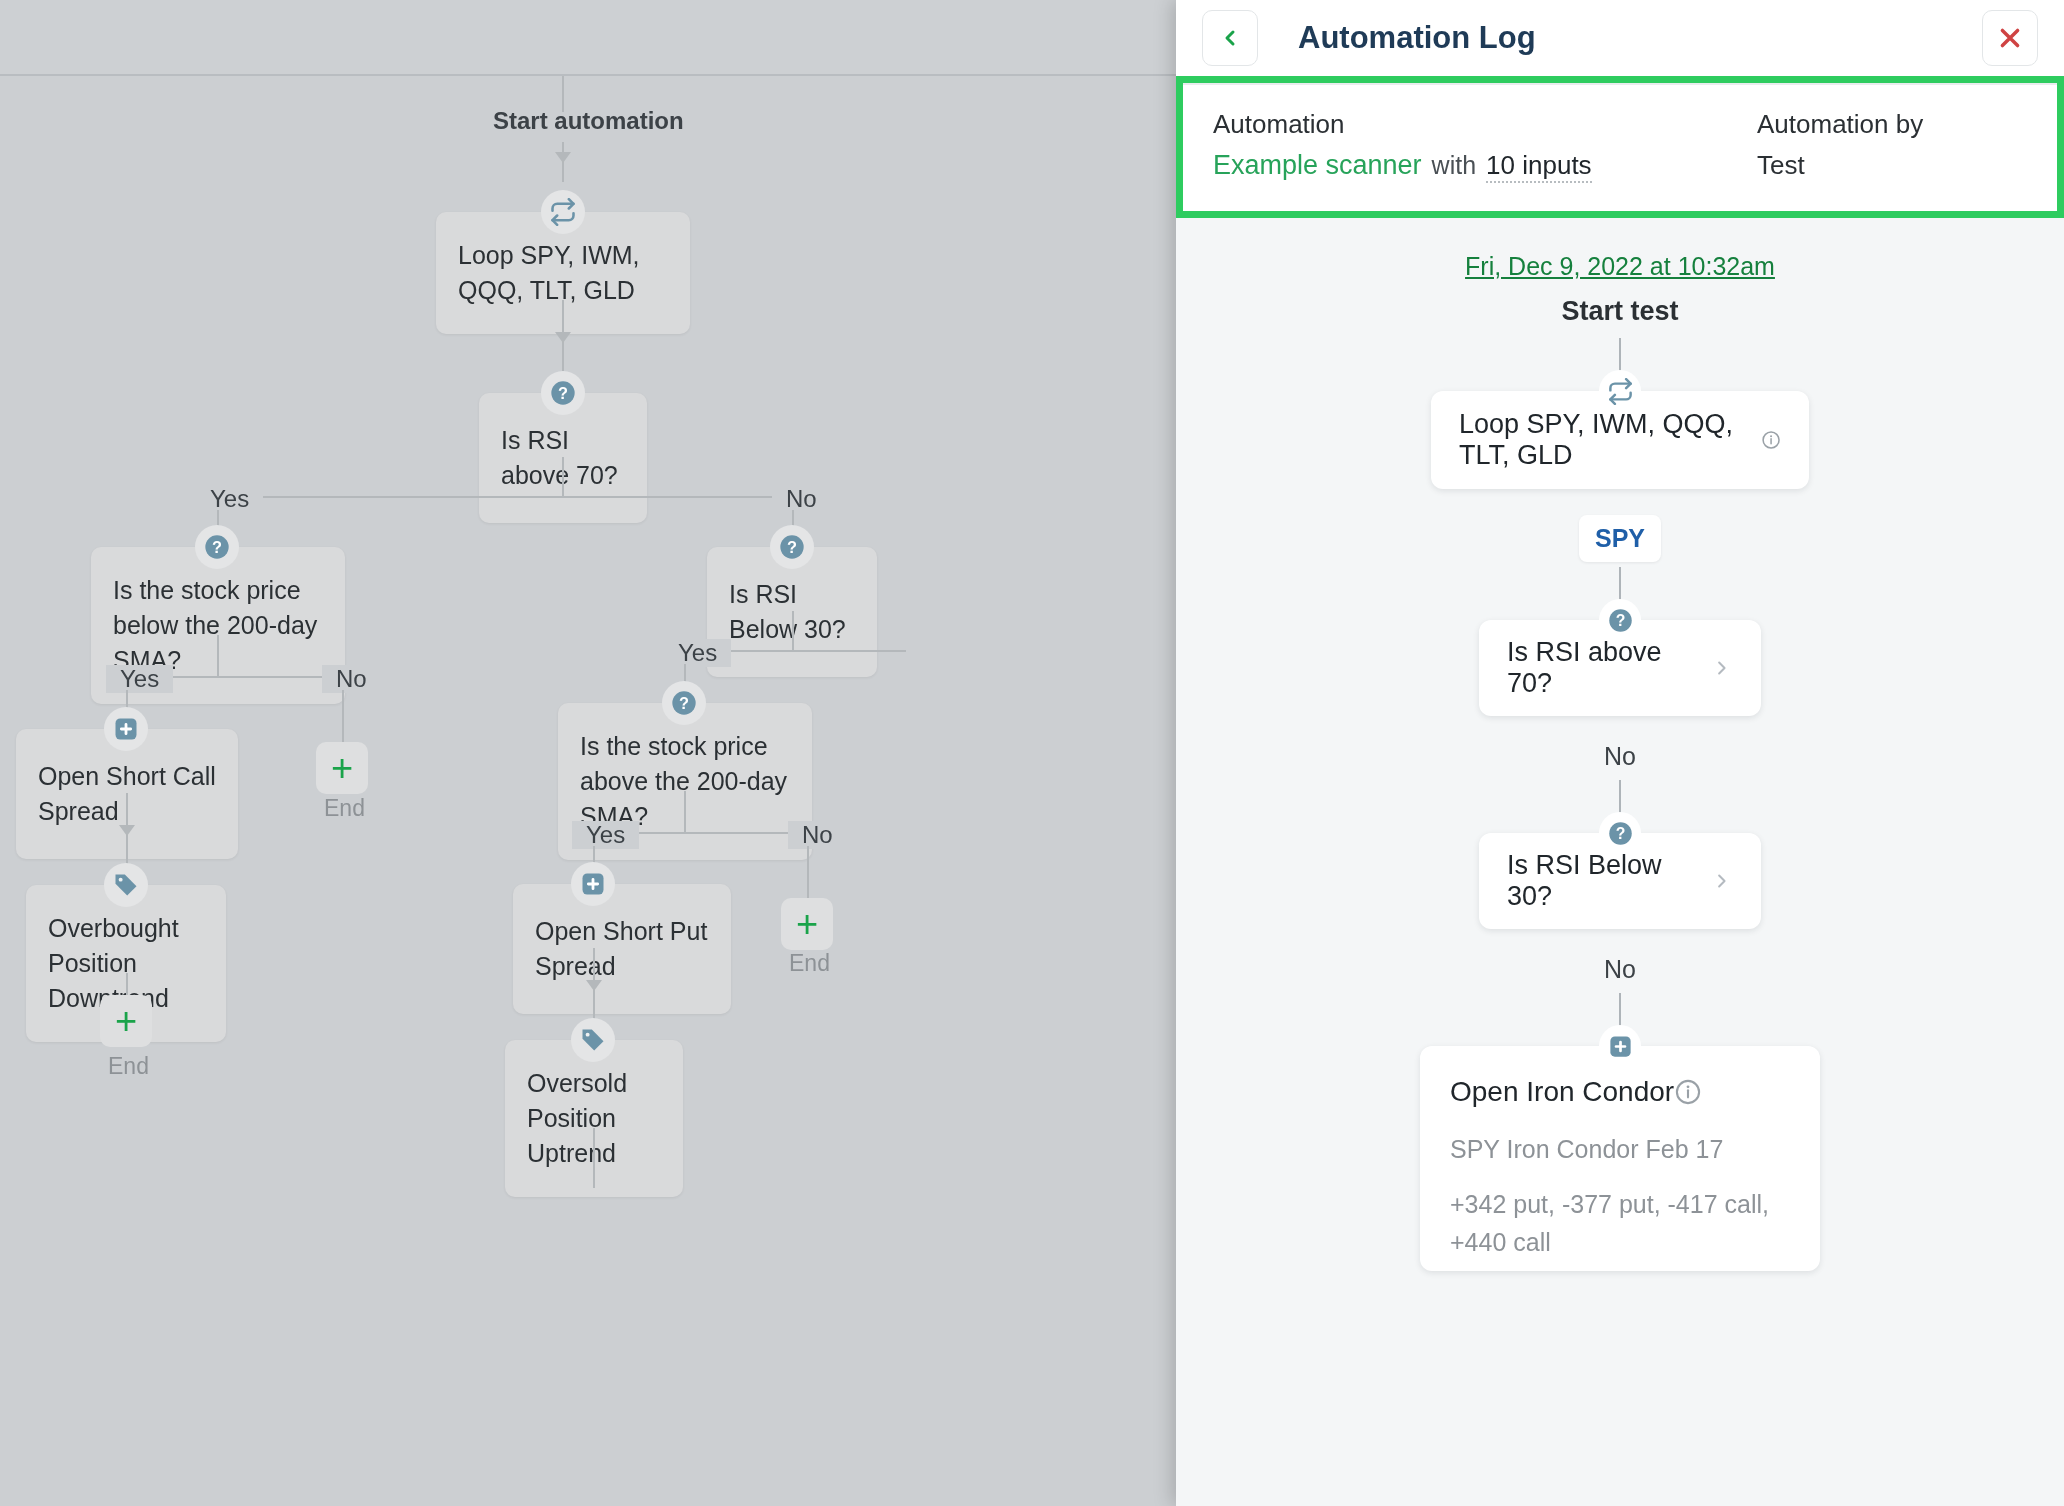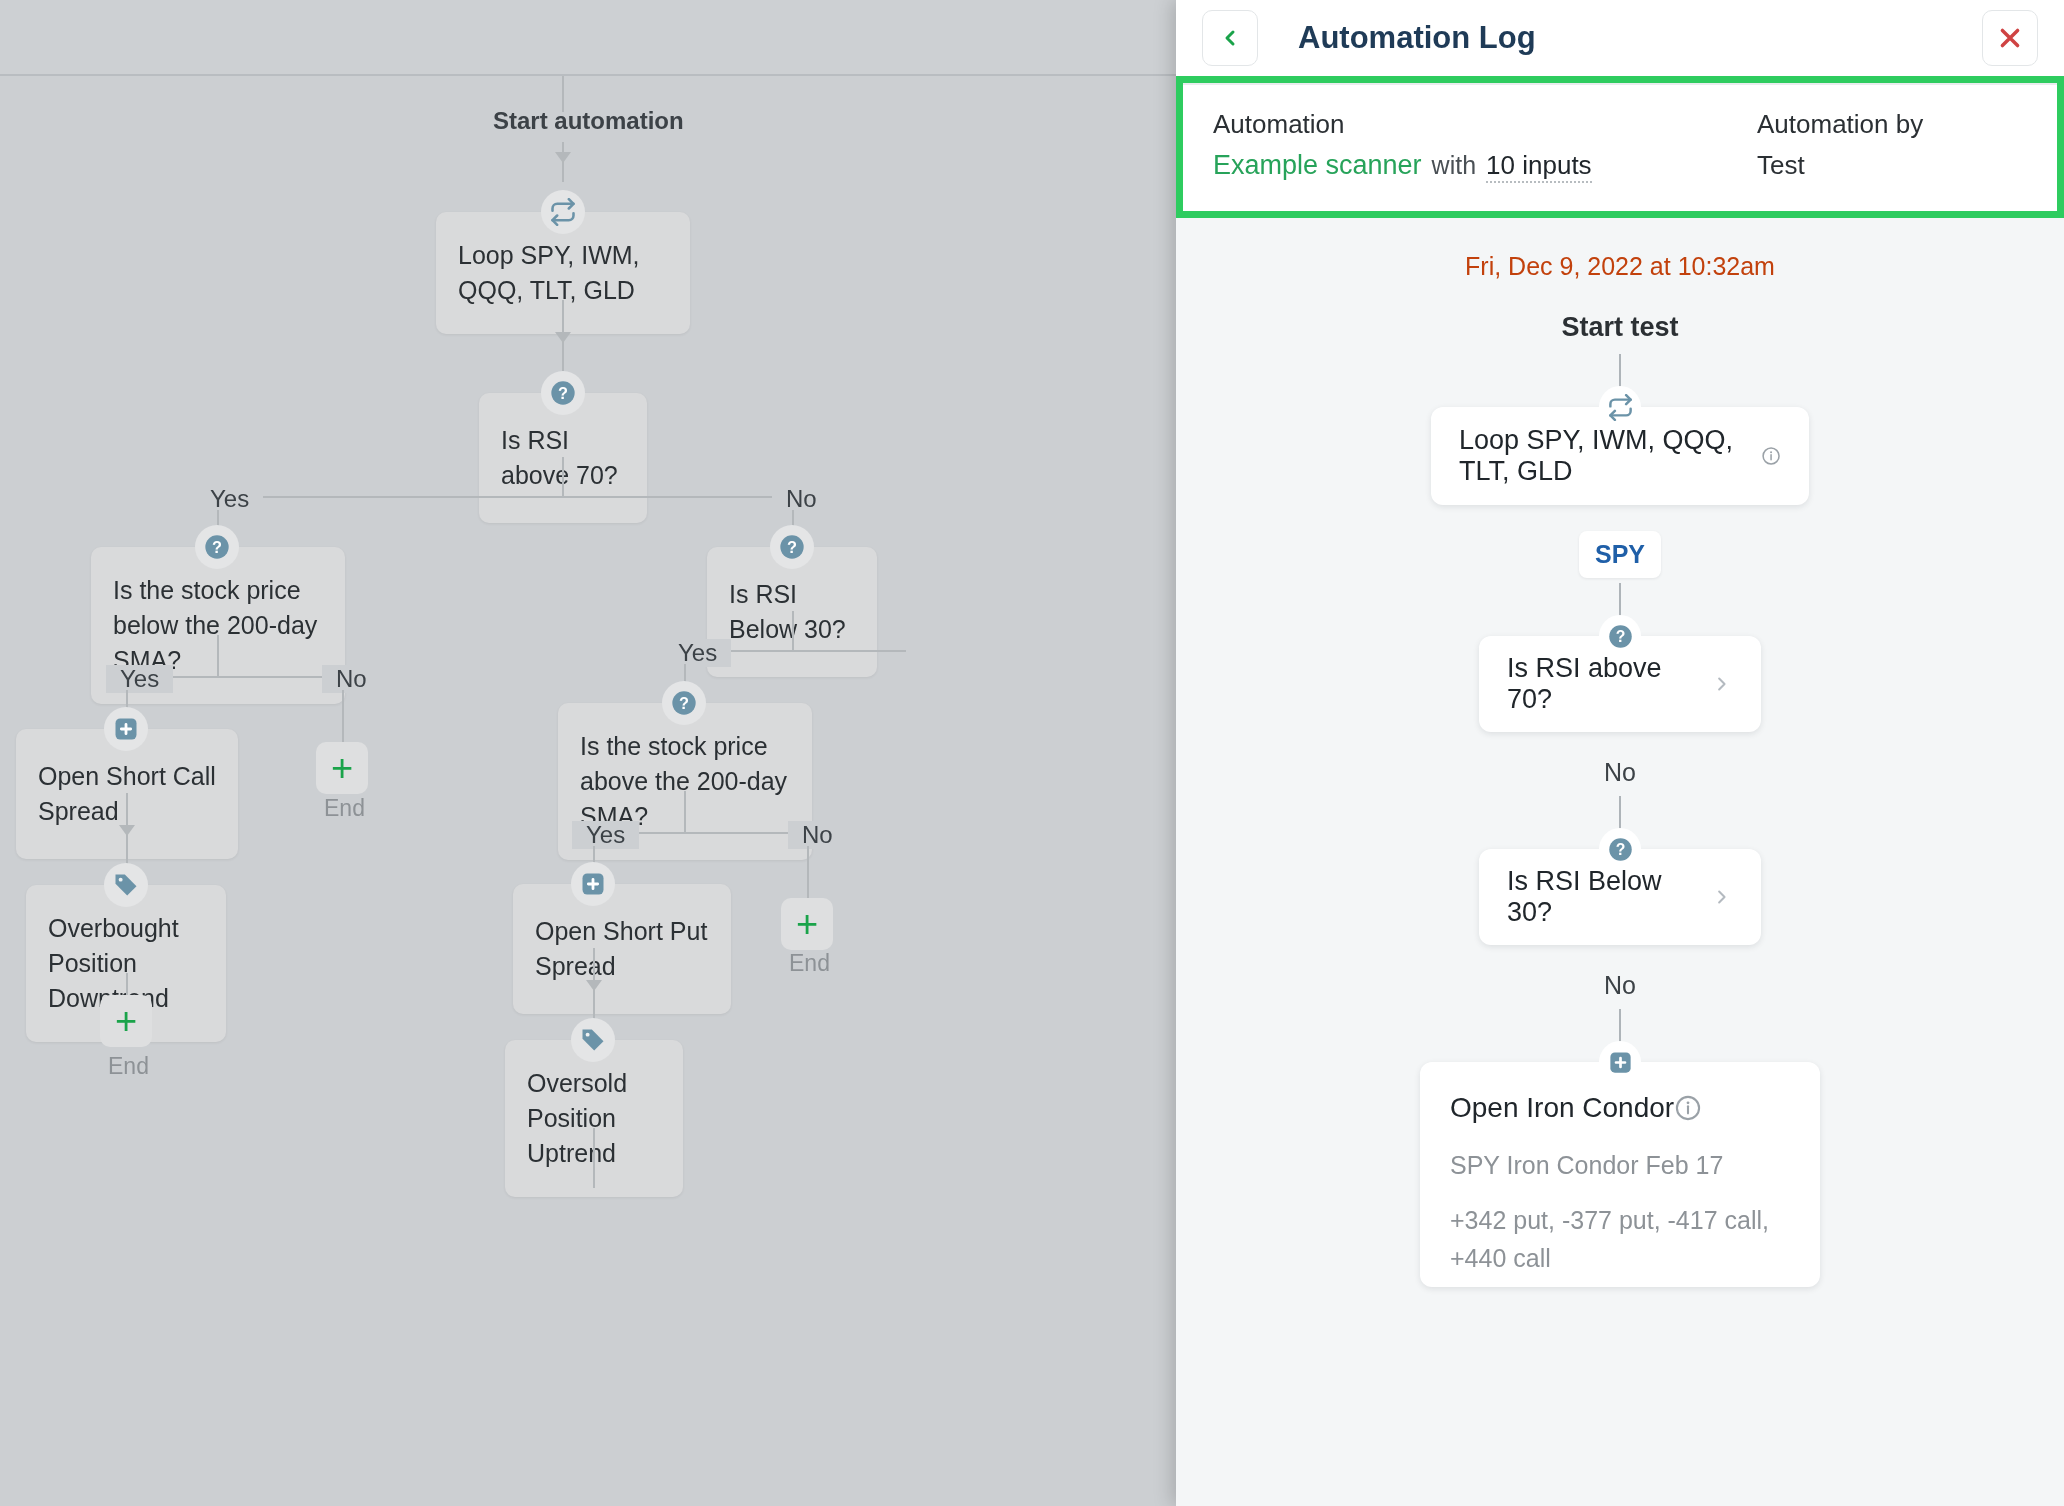--- a/index.html
+++ b/index.html
@@ -147,22 +147,23 @@
 
   #panel-body {
     flex: 1 1 auto;
     overflow: hidden;
     position: relative;
     padding-top: 34px;
   }
   .p-center { text-align: center; }
   #timestamp {
     font-size: 25px;
-    color: #c2410c;
-    margin-bottom: 31px;
+    color: #15803d;
+    margin-bottom: 15px;
+    text-decoration: underline;
   }
   #start-test {
     font-size: 27px;
     font-weight: 700;
     color: #2b3034;
     margin-bottom: 6px;
   }
   .p-arrow {
     width: 100%;
     height: 58px;

